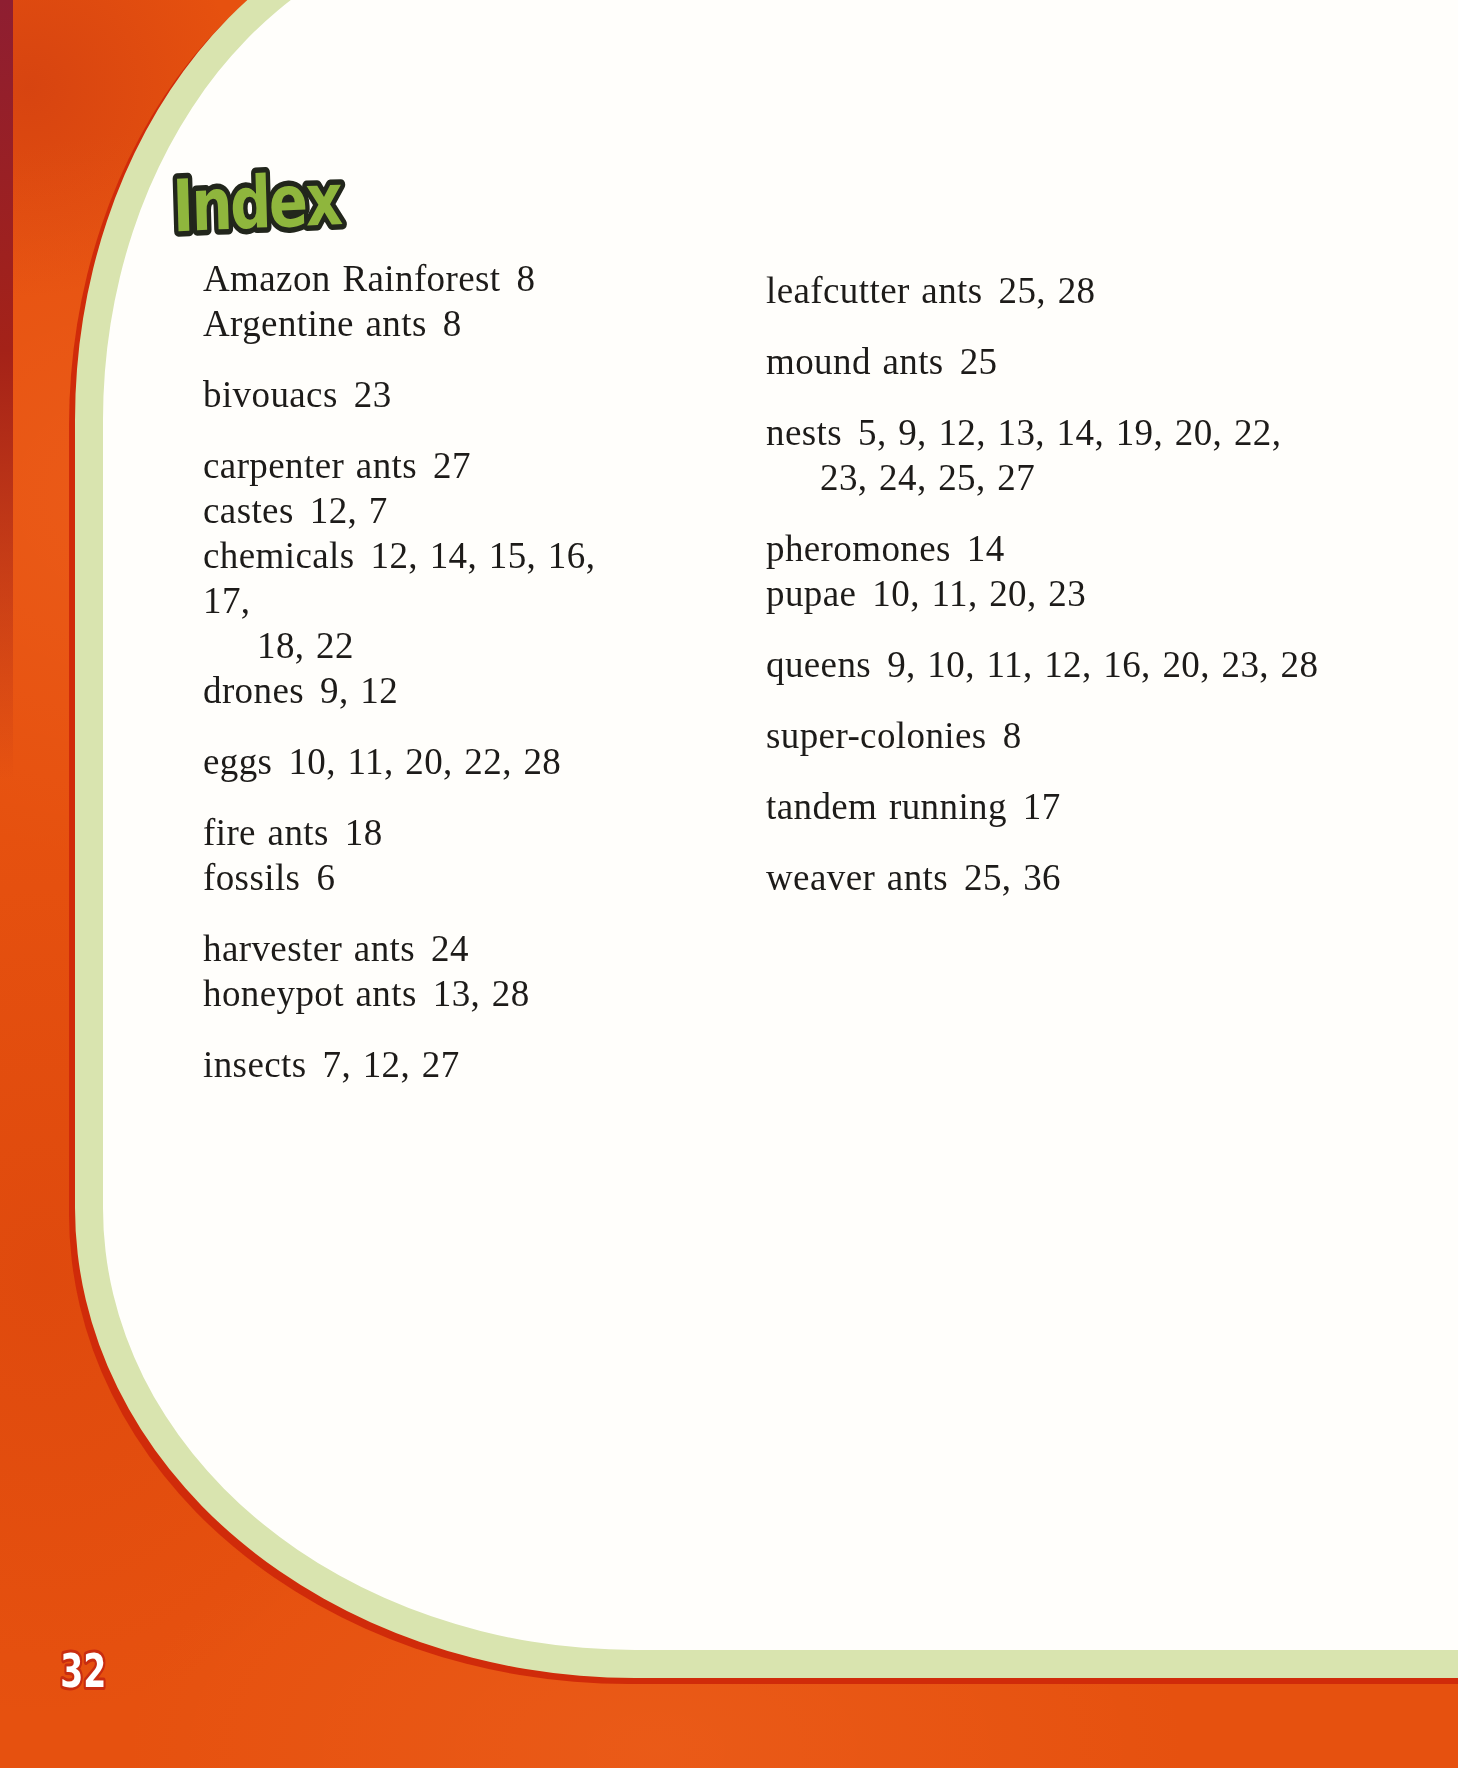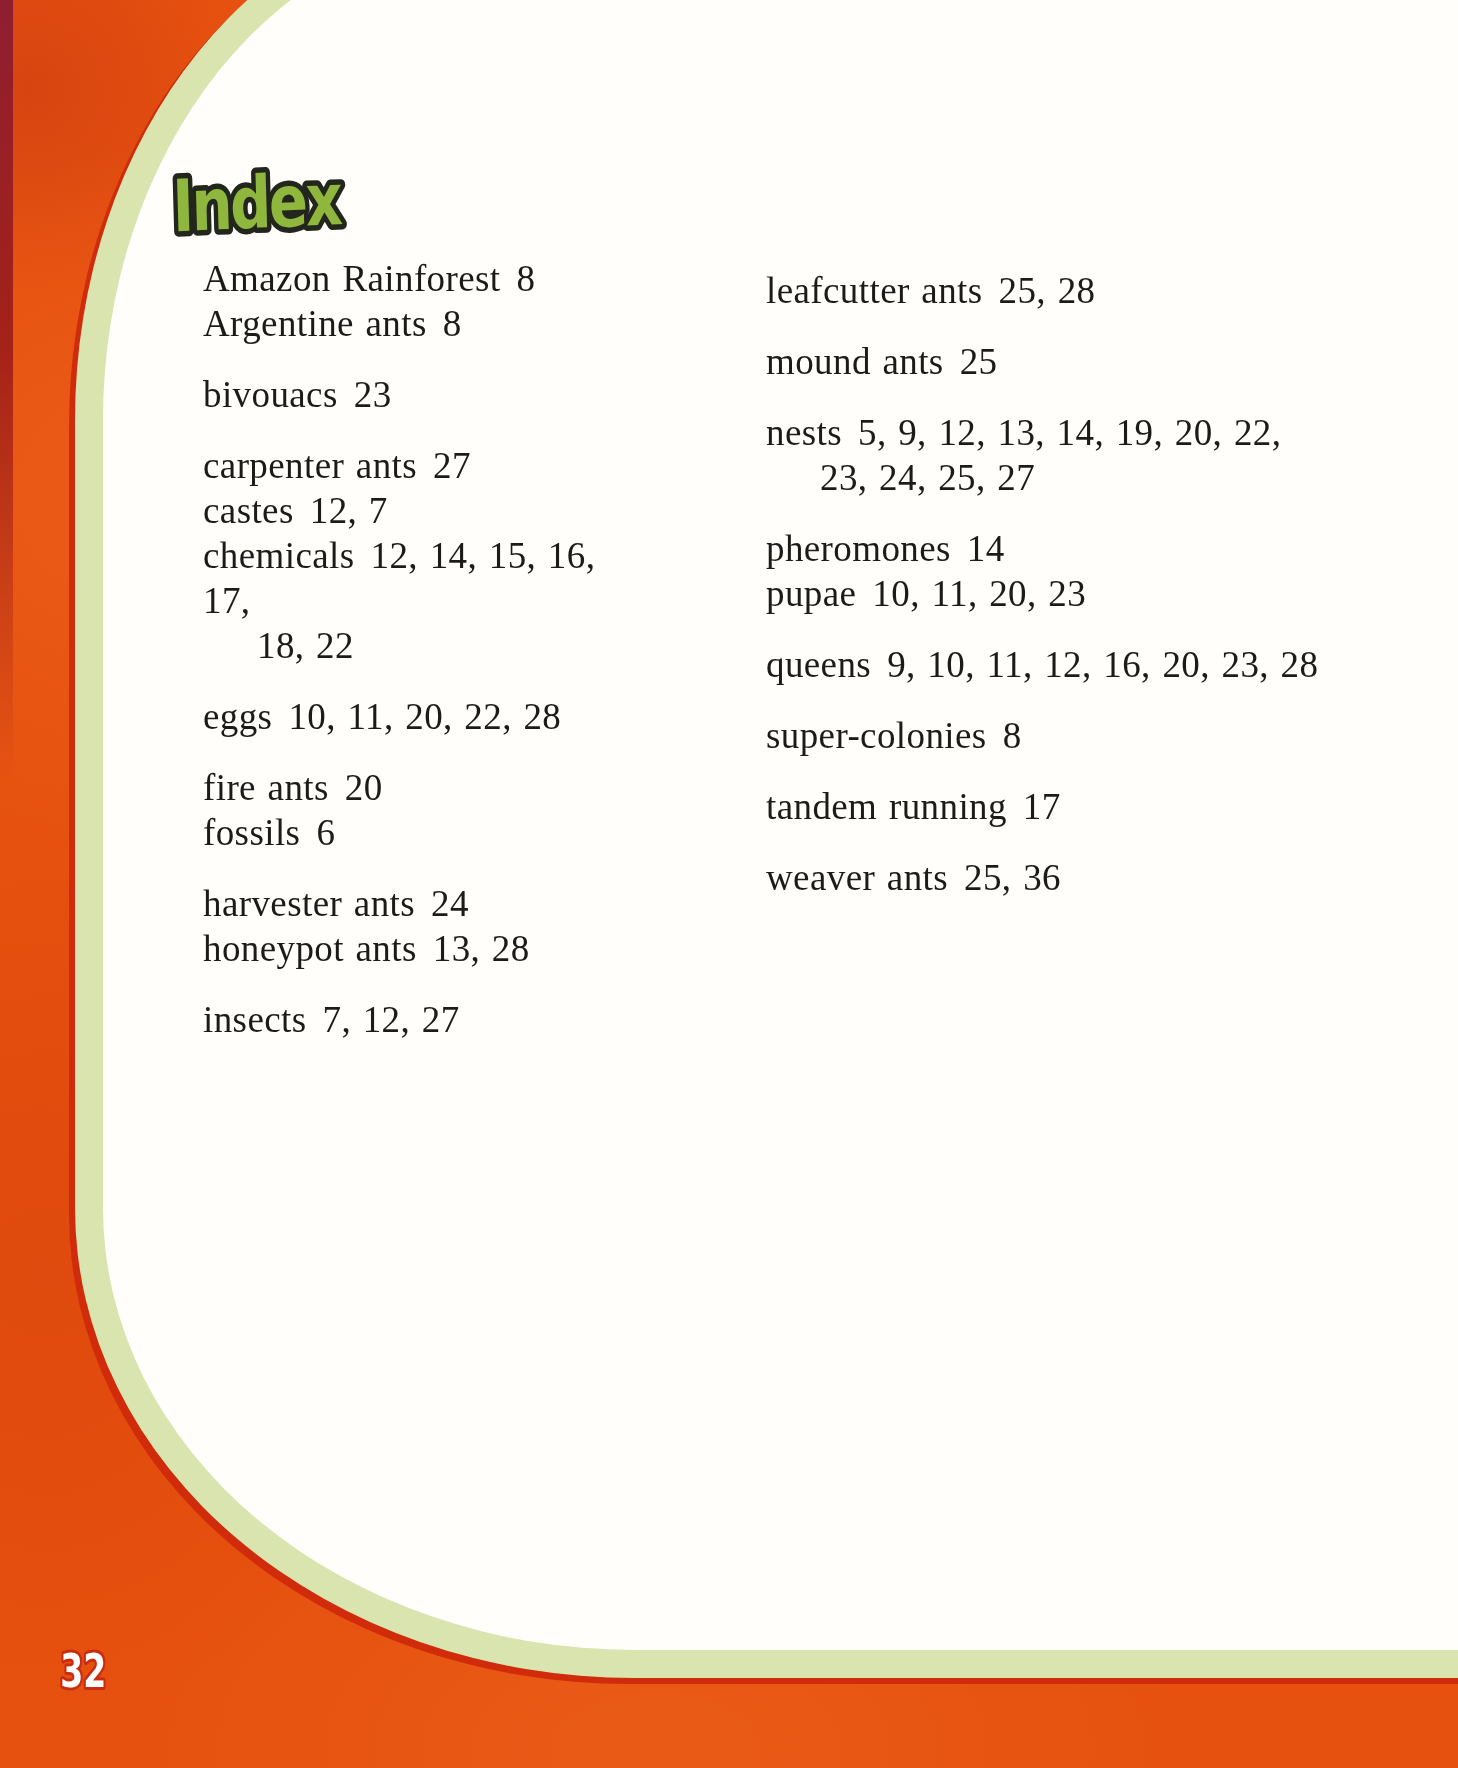--- a/index.html
+++ b/index.html
@@ -77,22 +77,23 @@
     </div>
 
     <div class="col col-left">
       <div class="entry"><span class="term">Amazon Rainforest</span><span class="pages">8</span></div>
       <div class="entry"><span class="term">Argentine ants</span><span class="pages">8</span></div>
       <div class="entry gap"><span class="term">bivouacs</span><span class="pages">23</span></div>
       <div class="entry gap"><span class="term">carpenter ants</span><span class="pages">27</span></div>
       <div class="entry"><span class="term">castes</span><span class="pages">12, 7</span></div>
       <div class="entry"><span class="term">chemicals</span><span class="pages">12, 14, 15, 16, 17,</span></div>
       <div class="entry cont">18, 22</div>
+      <div class="entry"><span class="term">drones</span><span class="pages">9, 12</span></div>
       <div class="entry gap"><span class="term">eggs</span><span class="pages">10, 11, 20, 22, 28</span></div>
-      <div class="entry gap"><span class="term">fire ants</span><span class="pages">20</span></div>
+      <div class="entry gap"><span class="term">fire ants</span><span class="pages">18</span></div>
       <div class="entry"><span class="term">fossils</span><span class="pages">6</span></div>
       <div class="entry gap"><span class="term">harvester ants</span><span class="pages">24</span></div>
       <div class="entry"><span class="term">honeypot ants</span><span class="pages">13, 28</span></div>
       <div class="entry gap"><span class="term">insects</span><span class="pages">7, 12, 27</span></div>
     </div>
 
     <div class="col col-right">
       <div class="entry"><span class="term">leafcutter ants</span><span class="pages">25, 28</span></div>
       <div class="entry gap"><span class="term">mound ants</span><span class="pages">25</span></div>
       <div class="entry gap"><span class="term">nests</span><span class="pages">5, 9, 12, 13, 14, 19, 20, 22,</span></div>

